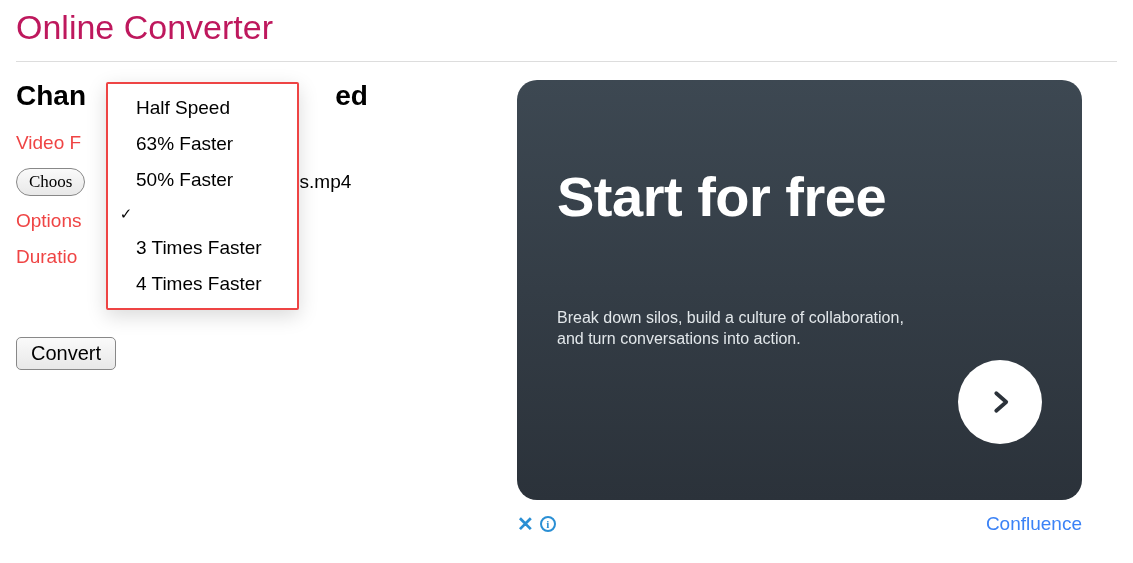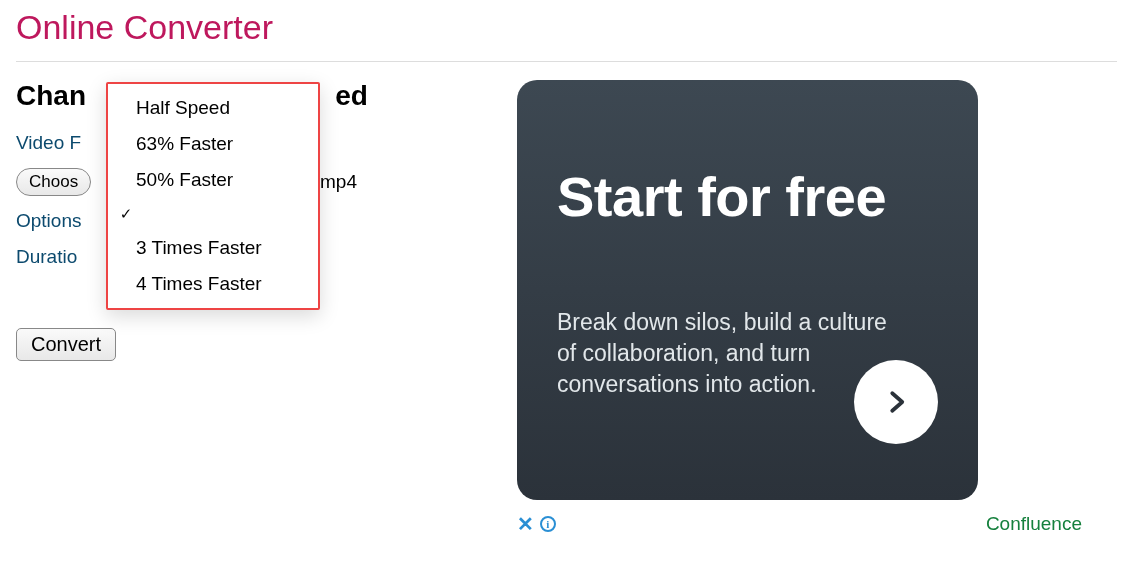--- a/index.html
+++ b/index.html
@@ -7,87 +7,87 @@
     .container { padding: 0 16px; }
     .site-title { font-size: 34px; color: #be185d; font-weight: 400; padding: 8px 0 14px 0; }
     .divider { border: none; border-top: 1px solid #ddd; margin-bottom: 18px; }
     .layout { display: flex; gap: 41px; }
     .left-col { flex: 0 0 460px; position: relative; }
     .right-col { flex: 0 0 570px; position: relative; }
 
     .page-heading { font-size: 28px; font-weight: bold; color: #000; margin-bottom: 20px; }
 
     .form-row { margin-bottom: 14px; font-size: 19px; display: flex; align-items: center; gap: 8px; }
-    .form-label { color: #0c4a6e; }
+    .form-label { color: #ef4444; }
     .choose-btn {
-      font-family: Liberation Sans, sans-serif; font-size: 17px; padding: 3px 12px;
+      font-family: Liberation Serif, serif; font-size: 17px; padding: 3px 12px;
       background: linear-gradient(#fafafa,#e8e8e8);
       border: 1px solid #888; border-radius: 14px; cursor: pointer;
     }
     .filename { font-size: 19px; }
     .convert-btn {
       font-family: inherit; font-size: 20px; padding: 4px 14px;
       background: linear-gradient(#fafafa,#e8e8e8);
       border: 1px solid #888; border-radius: 5px; cursor: pointer;
-      margin-top: 19px;
+      margin-top: 28px;
     }
 
     .duration-select {
       display: inline-flex; align-items: center;
       border: 1px solid #777; border-radius: 5px;
       padding: 3px 6px 3px 10px; font-size: 18px; gap: 6px;
       background: #fff; margin-left: 96px; margin-top: -2px;
     }
     .chev-updown { display: inline-block; width: 10px; font-size: 10px; line-height: 8px; color: #444; }
 
     
     .dropdown {
       position: absolute; top: 2px; left: 90px;
-      width: 214px;
+      width: 193px;
       background: #fff;
       border: 2.5px solid #e44; border-radius: 2px;
       box-shadow: 0 6px 20px rgba(0,0,0,0.15);
       z-index: 50;
       padding: 6px 0;
     }
     .dropdown-item {
       display: flex; align-items: center;
       padding: 7px 10px 7px 8px;
       font-size: 19px; cursor: pointer;
     }
     .dropdown-check { width: 20px; text-align: center; font-size: 15px; }
 
     
     .ad-card {
-      width: 461px; height: 420px;
+      width: 565px; height: 420px;
       background: linear-gradient(180deg,#3d4852 0%, #2b323a 100%);
       border-radius: 20px;
       padding: 36px 40px;
       position: relative;
       color: #fff;
     }
     .ad-headline { font-size: 56px; font-weight: 800; line-height: 1.05; letter-spacing: -0.5px; margin-top: 52px; }
-    .ad-sub { font-size: 23px; color: #e2e7ea; margin-top: 80px; max-width: 350px; line-height: 1.35; }
+    .ad-sub { font-size: 16px; color: #e2e7ea; margin-top: 80px; max-width: 350px; line-height: 1.35; }
     .ad-arrow {
       position: absolute; right: 40px; bottom: 56px;
       width: 84px; height: 84px; border-radius: 50%;
       background: #fff; display: flex; align-items: center; justify-content: center;
       cursor: pointer;
     }
     .ad-arrow svg { width: 30px; height: 30px; }
 
     .ad-footer { display: flex; align-items: center; justify-content: space-between; margin-top: 12px; width: 565px; }
     .ad-footer-left { display: flex; align-items: center; gap: 6px; }
     .close-x { color: #2a8fd4; font-size: 20px; cursor: pointer; font-weight: bold; }
     .info-i {
       width: 16px; height: 16px; border: 2px solid #2a8fd4; border-radius: 50%;
       display: inline-flex; align-items: center; justify-content: center;
       color: #2a8fd4; font-size: 11px; font-weight: bold; font-family: Georgia, serif; cursor: pointer;
     }
-    .ad-brand { color: #15803d; font-size: 19px; }
+    .ad-brand { color: #3b82f6; font-size: 19px; }
   </style>
 </head>
 <body>
 
 <div class="container">
   <h1 class="site-title">Online Converter</h1>
   <hr class="divider">
 
   <div class="layout">
 

